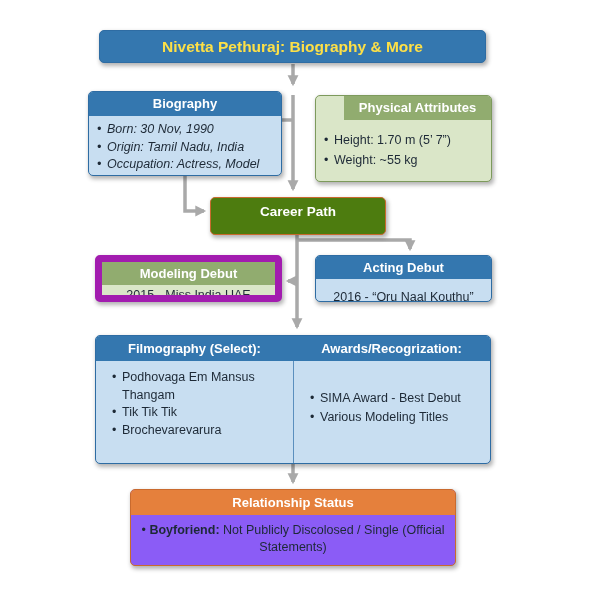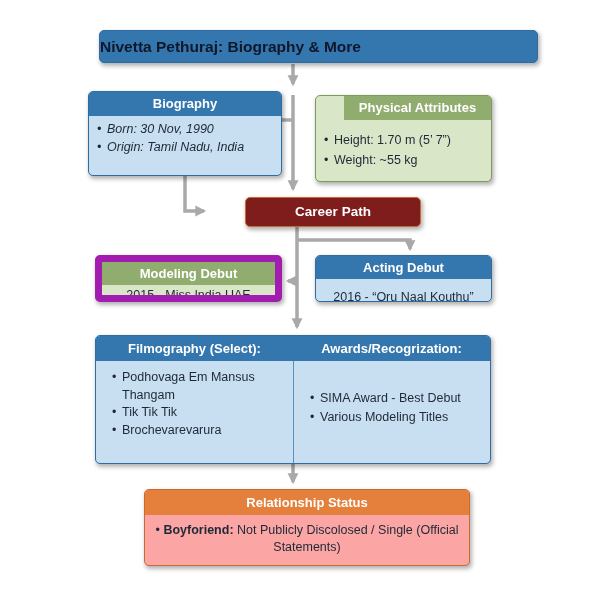--- a/index.html
+++ b/index.html
@@ -7,38 +7,38 @@
   body { font-family:"Liberation Sans", sans-serif; color:#1d2936; }
   .canvas { position:relative; width:600px; height:600px; background:#ffffff; overflow:hidden; }
 
   .arrows { position:absolute; left:0; top:0; z-index:1; pointer-events:none; }
 
   .box { position:absolute; z-index:2; border-radius:5px; overflow:hidden;
          box-shadow:1.5px 2.5px 4px rgba(0,0,0,0.30); }
   .hdr { color:#ffffff; font-weight:bold; font-size:13px; text-align:center; }
 
   
-  .title-box { left:99px; top:30px; width:439px; height:33px; background:#3477af;
-               border:1px solid #2e6ca3; color:#0f172a; font-weight:bold; font-size:15.5px;
-               line-height:31px; }
+  .title-box { left:99px; top:30px; width:387px; height:33px; background:#3477af;
+               border:1px solid #2e6ca3; color:#fde047; font-weight:bold; font-size:15.5px;
+               text-align:center; line-height:31px; }
 
   
   .bio-box { left:88px; top:91px; width:194px; height:85px; background:#c8def1; border:1px solid #2e6ca3; }
   .bio-box .hdr { background:#3477af; height:24px; line-height:24px; }
   .bio-box ul { margin:5px 6px 0 6px;font-style:italic; }
 
   
   .phys-box { left:315px; top:95px; width:177px; height:87px; background:#dae6c8; border:1px solid #7d9a5c; }
   .phys-box .hdr { background:#91ac6f; height:24px; line-height:24px;margin-left:28px; }
   .phys-box ul { margin:10px 6px 0 6px; }
   .phys-box li { line-height:20px; }
 
   
-  .career-box { left:210px; top:197px; width:176px; height:30px; background:#7f1d1d; border:1px solid #c96a2e;
-                color:#fff; font-weight:bold; font-size:13.5px; text-align:center; line-height:27px;margin-left:35px; }
+  .career-box { left:210px; top:197px; width:176px; height:38px; background:#4d7c0f; border:1px solid #c96a2e;
+                color:#fff; font-weight:bold; font-size:13.5px; text-align:center; line-height:27px; }
 
   
   .model-box { left:95px; top:255px; width:187px; height:47px; background:#dae6c8; border:7px solid #a21caf; }
   .model-box .hdr { background:#91ac6f; height:23px; line-height:23px; }
   .model-box .body-line { font-size:12.5px; text-align:center; padding-top:3px; }
 
   
   .act-box { left:315px; top:255px; width:177px; height:47px; background:#c8def1; border:1px solid #2e6ca3; }
   .act-box .hdr { background:#3477af; height:23px; line-height:23px; }
   .act-box .body-line { font-size:12.5px; text-align:center; padding-top:11px; }
@@ -48,21 +48,21 @@
   .film-box .hdr { background:#3477af; height:25px; line-height:25px; display:flex; }
   .film-box .hdr span { flex:1 1 50%; }
   .film-cols { display:flex; height:103px; }
   .film-col { flex:1 1 50%; }
   .film-col.left ul { margin:8px 6px 0 14px; }
   .film-col.right { border-left:1px solid #5b8fbe; }
   .film-col.right ul { margin:28px 6px 0 14px; }
   .film-col.right li { line-height:19px; }
 
   
-  .rel-box { left:144px; top:489px; width:326px; height:77px; background:#fca5a5; border:1px solid #c96a2e; }
+  .rel-box { left:130px; top:489px; width:326px; height:77px; background:#8b5cf6; border:1px solid #c96a2e; }
   .rel-box .hdr { background:#e5803c; height:25px; line-height:25px; }
   .rel-body { font-size:12.5px; text-align:center; padding:7px 10px 0 10px; line-height:17px; }
 
   ul { list-style:none; font-size:12.5px; }
   li { position:relative; padding-left:12px; text-align:left; line-height:17.5px; }
   li::before { content:"\2022"; position:absolute; left:2px; }
 </style>
 </head>
 <body>
 
@@ -86,20 +86,21 @@
     </g>
   </svg>
 
   <div class="box title-box">Nivetta Pethuraj: Biography &amp; More</div>
 
   <div class="box bio-box">
     <div class="hdr">Biography</div>
     <ul>
         <li>Born: 30 Nov, 1990</li>
         <li>Origin: Tamil Nadu, India</li>
+        <li>Occupation: Actress, Model</li>
       </ul>
   </div>
 
   <div class="box phys-box">
     <div class="hdr">Physical Attributes</div>
     <ul>
         <li>Height: 1.70 m (5’ 7”)</li>
         <li>Weight: ~55 kg</li>
       </ul>
   </div>

